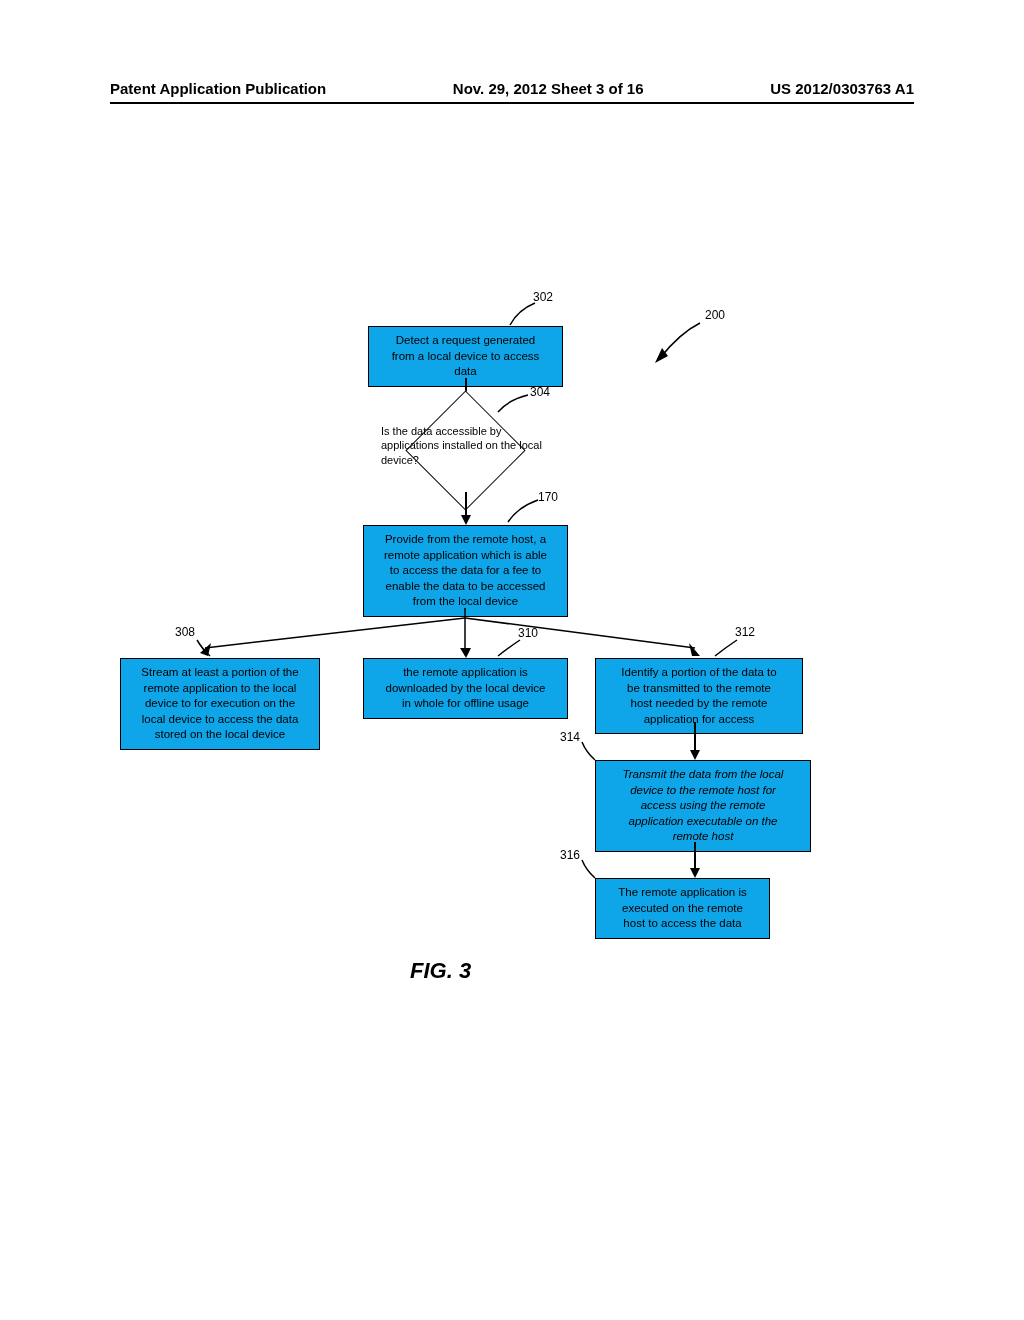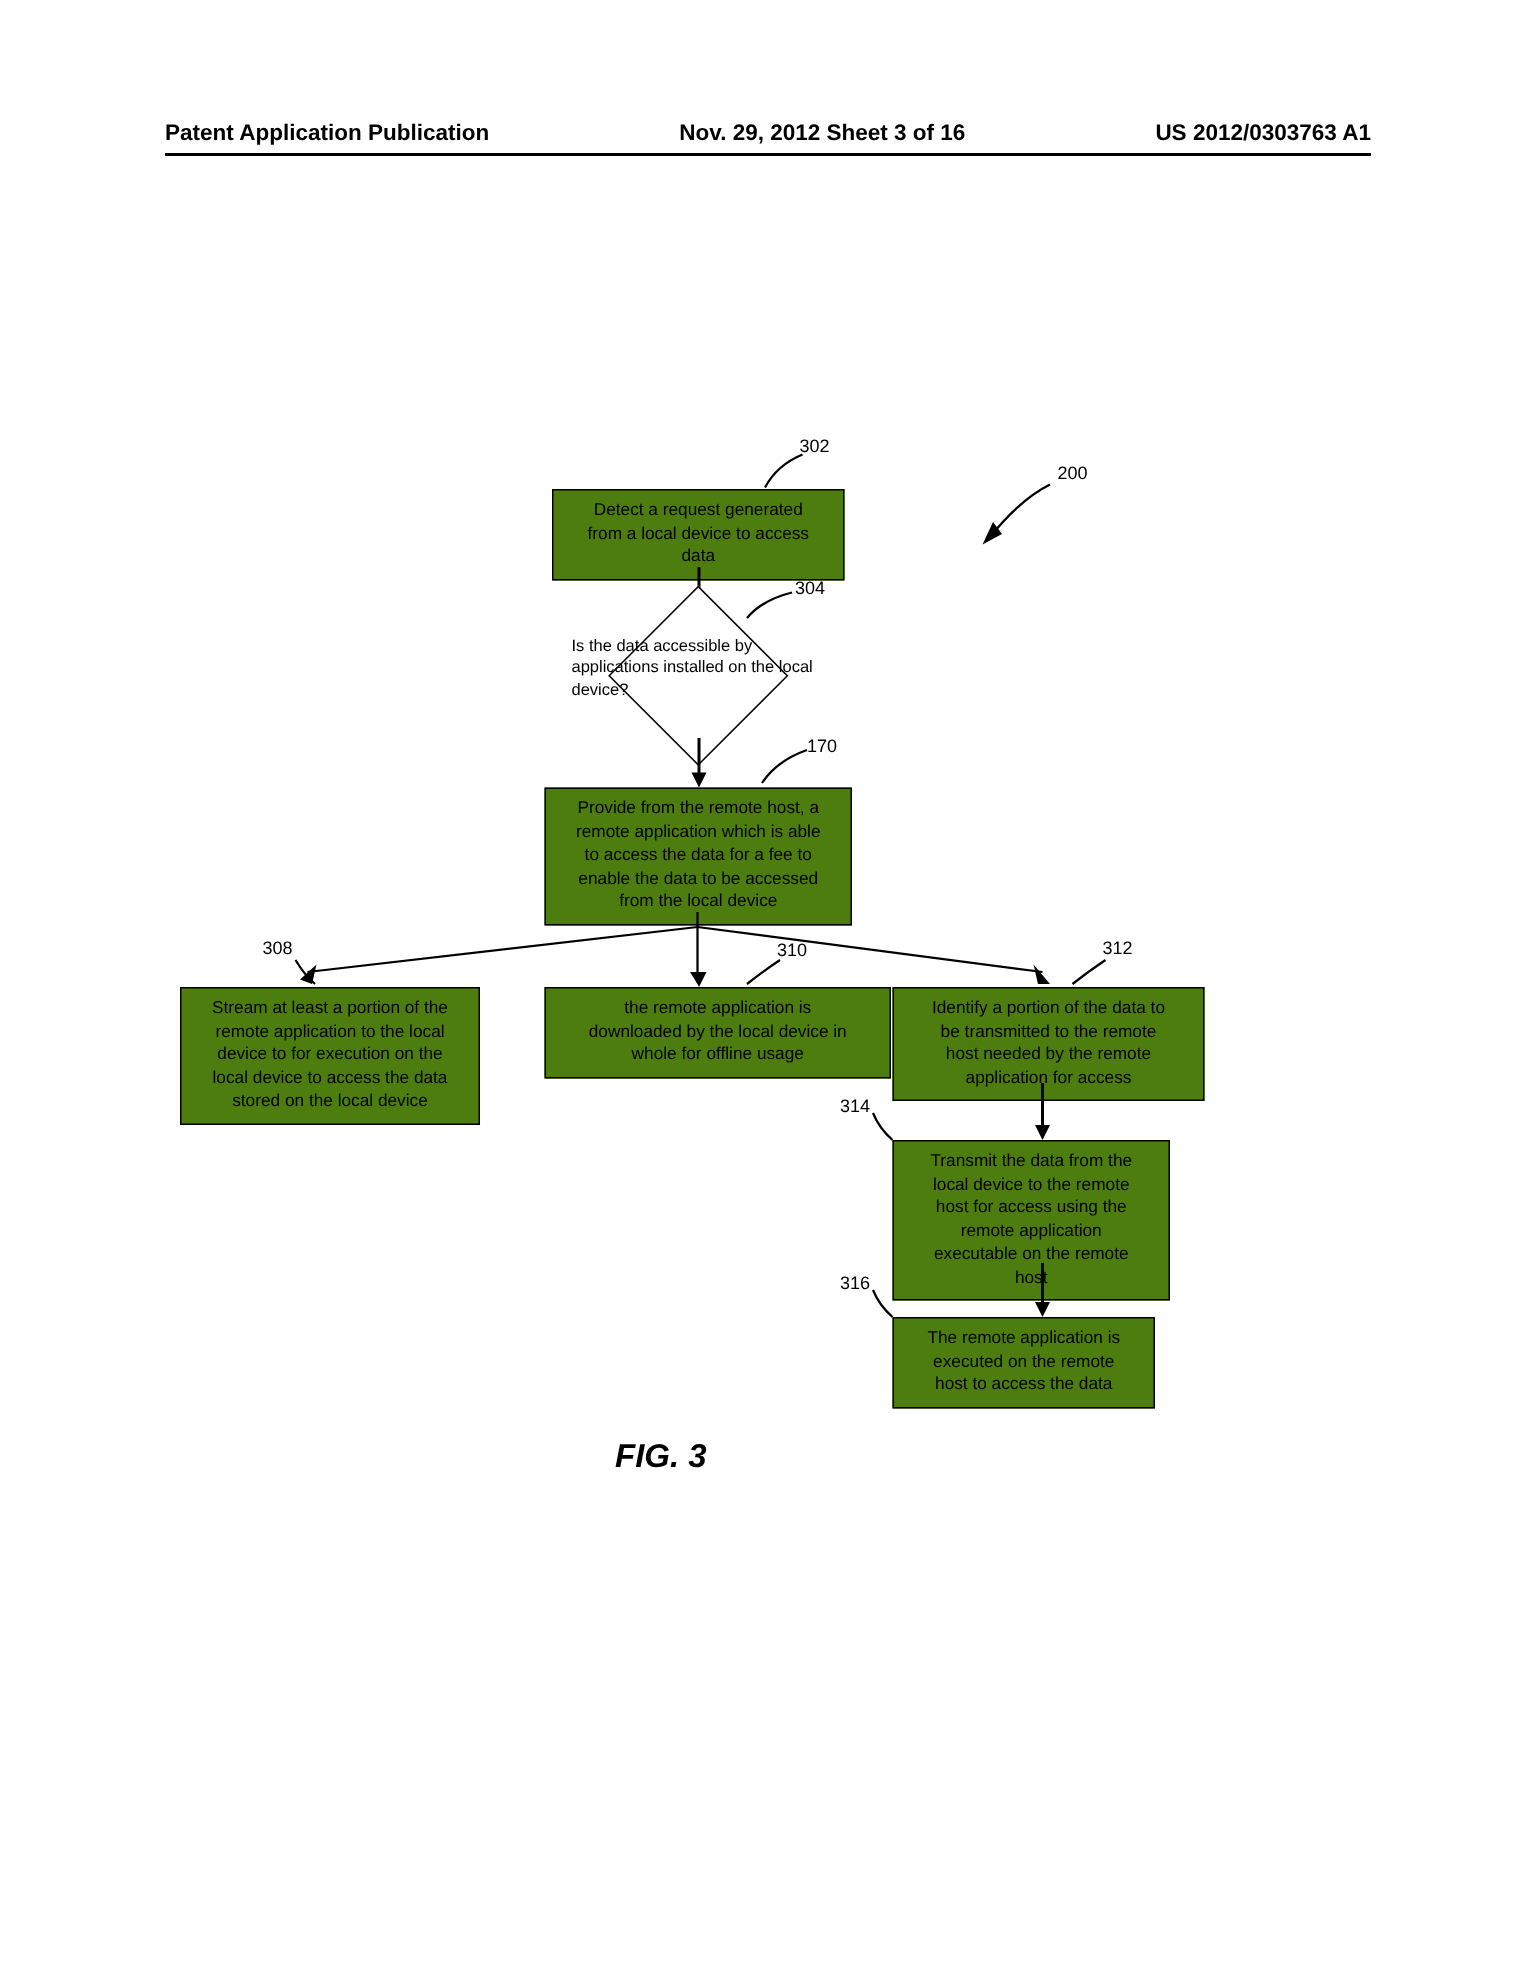--- a/index.html
+++ b/index.html
@@ -31,21 +31,21 @@
     .diagram {
       position: absolute;
       top: 290px;
       left: 110px;
       width: 800px;
       height: 800px;
     }
     .box {
       position: absolute;
       border: 1.5px solid #000;
-      background: #4d7c0f;
+      background: #0ea5e9;
       font-size: 11.5px;
       text-align: center;
       padding: 6px 20px;
       line-height: 1.35;
     }
     .diamond {
       position: absolute;
       width: 120px;
       height: 80px;
       transform: translate(-50%, -50%);
@@ -166,32 +166,32 @@
     <path d="M 0 18 Q 10 10 22 2" stroke="#000" stroke-width="1.5" fill="none"></path>
   </svg>
 
   <div class="ref-label" style="left:625px; top:335px;">312</div>
   <svg class="callout" style="left:605px; top:348px;" width="25" height="20">
     <path d="M 0 18 Q 10 10 22 2" stroke="#000" stroke-width="1.5" fill="none"></path>
   </svg>
 
   <div class="box" style="left:10px; top:368px; width:200px;">Stream at least a portion of the remote application to the local device to for execution on the local device to access the data stored on the local device</div>
 
-  <div class="box" style="left:253px; top:368px; width:231px;">the remote application is downloaded by the local device in whole for offline usage</div>
+  <div class="box" style="left:253px; top:368px; width:205px;">the remote application is downloaded by the local device in whole for offline usage</div>
 
   <div class="box" style="left:485px; top:368px; width:208px;">Identify a portion of the data to be transmitted to the remote host needed by the remote application for access</div>
 
   <div class="line-v" style="left:584px; top:432px; height:30px;"></div>
   <div class="arrow-head arrow-down" style="left:579.5px; top:460px;"></div>
   <div class="ref-label" style="left:450px; top:440px;">314</div>
   <svg class="callout" style="left:470px; top:450px;" width="20" height="22">
     <path d="M 15 20 Q 6 12 2 2" stroke="#000" stroke-width="1.5" fill="none"></path>
   </svg>
 
-  <div class="box" style="left:485px; top:470px; width:185px;">Transmit the data from the local device to the remote host for access using the remote application executable on the remote host</div>
+  <div class="box" style="left:485px; top:470px; width:216px;font-style:italic;">Transmit the data from the local device to the remote host for access using the remote application executable on the remote host</div>
 
   <div class="line-v" style="left:584px; top:552px; height:28px;"></div>
   <div class="arrow-head arrow-down" style="left:579.5px; top:578px;"></div>
   <div class="ref-label" style="left:450px; top:558px;">316</div>
   <svg class="callout" style="left:470px; top:568px;" width="20" height="22">
     <path d="M 15 20 Q 6 12 2 2" stroke="#000" stroke-width="1.5" fill="none"></path>
   </svg>
 
   <div class="box" style="left:485px; top:588px; width:175px;">The remote application is executed on the remote host to access the data</div>
 

